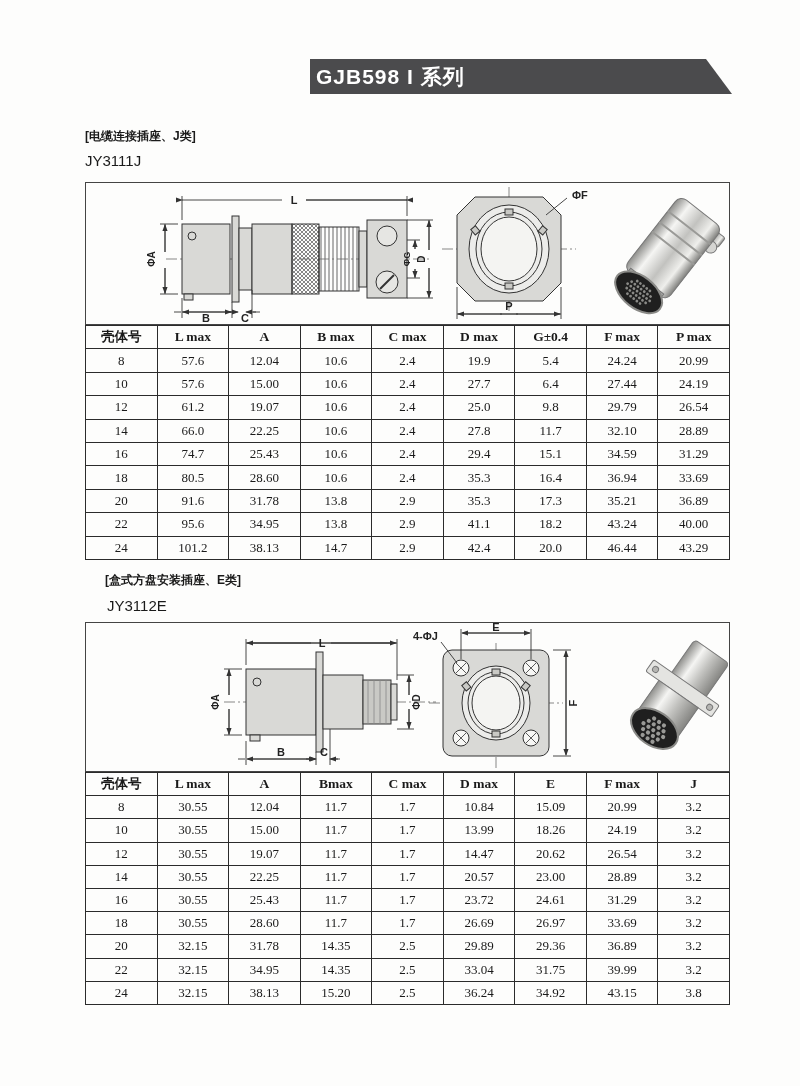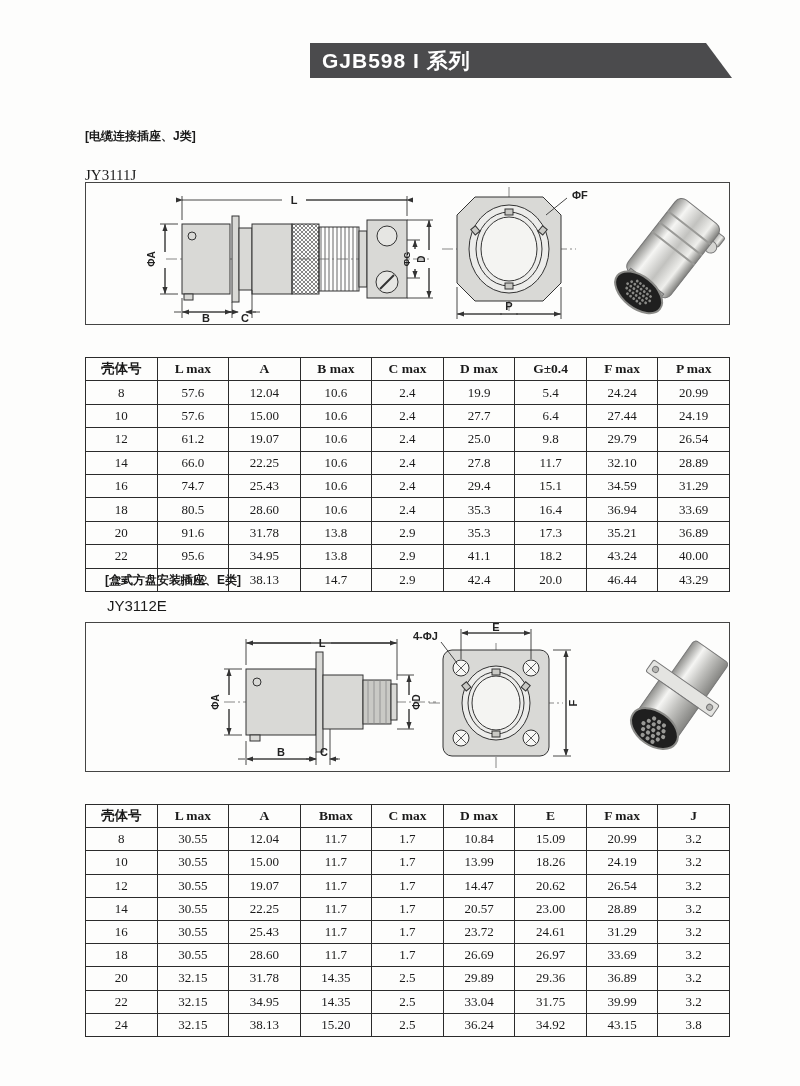--- a/index.html
+++ b/index.html
@@ -1,49 +1,49 @@
 <!DOCTYPE html>
 <html><head>
 <meta charset="utf-8">
 <style>
   html,body{margin:0;padding:0;}
   body{width:800px;height:1086px;position:relative;background:#fdfdfc;
        font-family:"Liberation Sans",sans-serif;color:#1a1a1a;overflow:hidden;}
-  .banner{position:absolute;left:310px;top:43px;width:422px;height:35px;
+  .banner{position:absolute;left:310px;top:59px;width:422px;height:35px;
           background:#4b4b4d;color:#fff;display:flex;align-items:center;
-          padding-left:12px;box-sizing:border-box;font-size:21px;font-weight:bold;
+          padding-left:6px;box-sizing:border-box;font-size:21px;font-weight:bold;
           letter-spacing:1px;
           clip-path:polygon(0 0,calc(100% - 26px) 0,100% 100%,0 100%);}
   .sec-cat{position:absolute;left:85px;font-size:12px;font-weight:bold;}
   .sec-model{position:absolute;left:85px;font-size:15px;}
   .draw-box{position:absolute;left:85px;width:645px;border:1px solid #444;
             background:#fdfdfc;box-sizing:border-box;}
   .fig{position:absolute;}
   table{position:absolute;left:85px;width:645px;border-collapse:collapse;
         table-layout:fixed;font-family:"Liberation Serif",serif;font-size:13px;
-        text-align:center;background:#fdfdfc;margin-top:32px;}
+        text-align:center;background:#fdfdfc;}
   th,td{border:1px solid #2b2b2b;padding:0;height:22.2px;overflow:hidden;
         white-space:nowrap;}
   th{font-weight:bold;font-size:13.5px;}
   #t1 th,#t1 td{height:22.4px;}
   svg text{font-family:"Liberation Sans",sans-serif;font-weight:bold;fill:#222;}
   .dim{stroke:#333;stroke-width:0.9;fill:none;}
   .cl{stroke:#555;stroke-width:0.7;stroke-dasharray:11 3 2 3;fill:none;}
   .part{fill:#d9d9d6;stroke:#333;stroke-width:1;}
   .part2{fill:#c9c9c5;stroke:#333;stroke-width:1;}
 </style>
 </head>
 <body>
 
 <div class="banner">
   <span>GJB598 I 系列</span>
 </div>
 
 <div class="sec-cat" style="top:128px;">[电缆连接插座、J类]</div>
-<div class="sec-model" style="top:167px;font-family:Liberation Serif, serif;">JY3111J</div>
+<div class="sec-model" style="top:152px;">JY3111J</div>
 
 <div class="draw-box" style="top:182px;height:143px;">
 
   <svg class="fig" style="left:58px;top:3px;" width="292" height="136" viewBox="0 0 292 136">
     <defs>
       <pattern id="kn1" width="4" height="4" patternUnits="userSpaceOnUse">
         <path d="M0 4 L4 0 M0 0 L4 4" stroke="#555" stroke-width="0.7"></path>
       </pattern>
       <pattern id="rb1" width="4" height="8" patternUnits="userSpaceOnUse">
         <path d="M1 0 V8" stroke="#666" stroke-width="1"></path>

